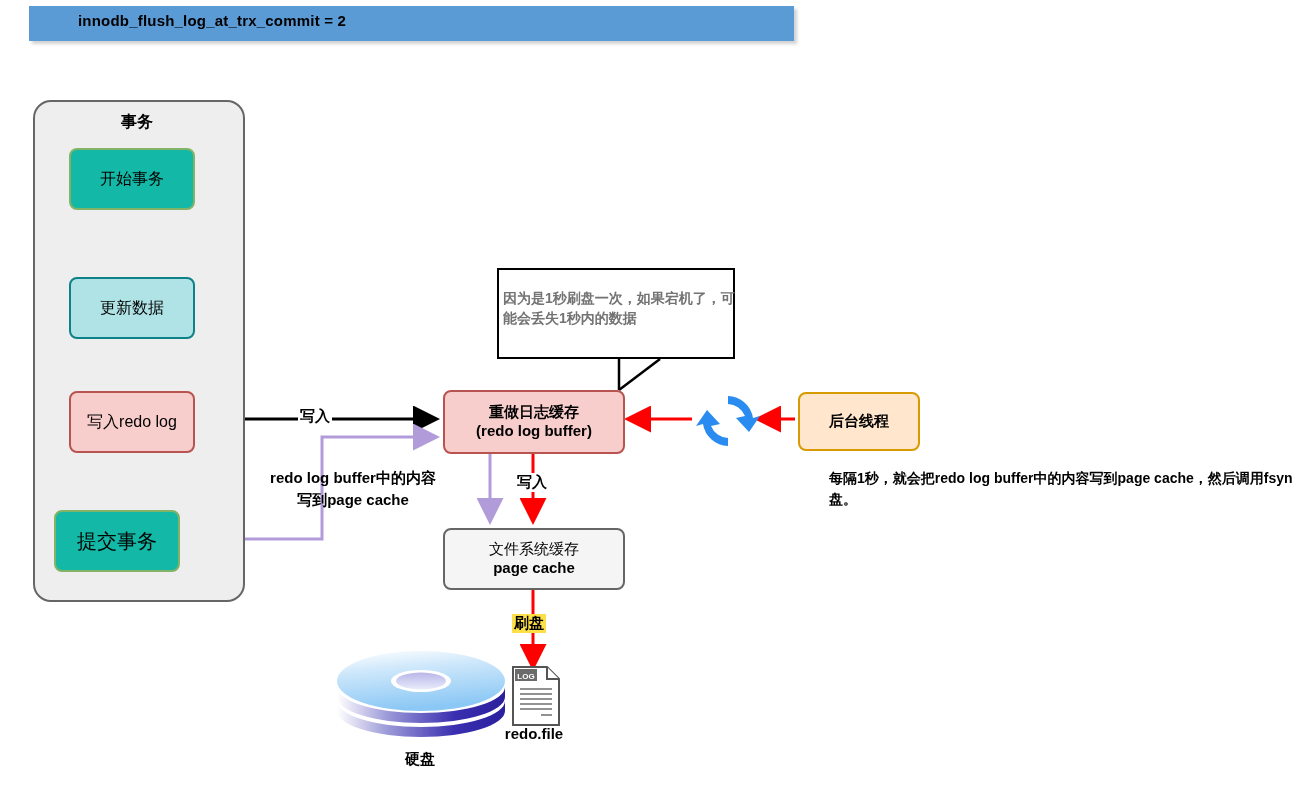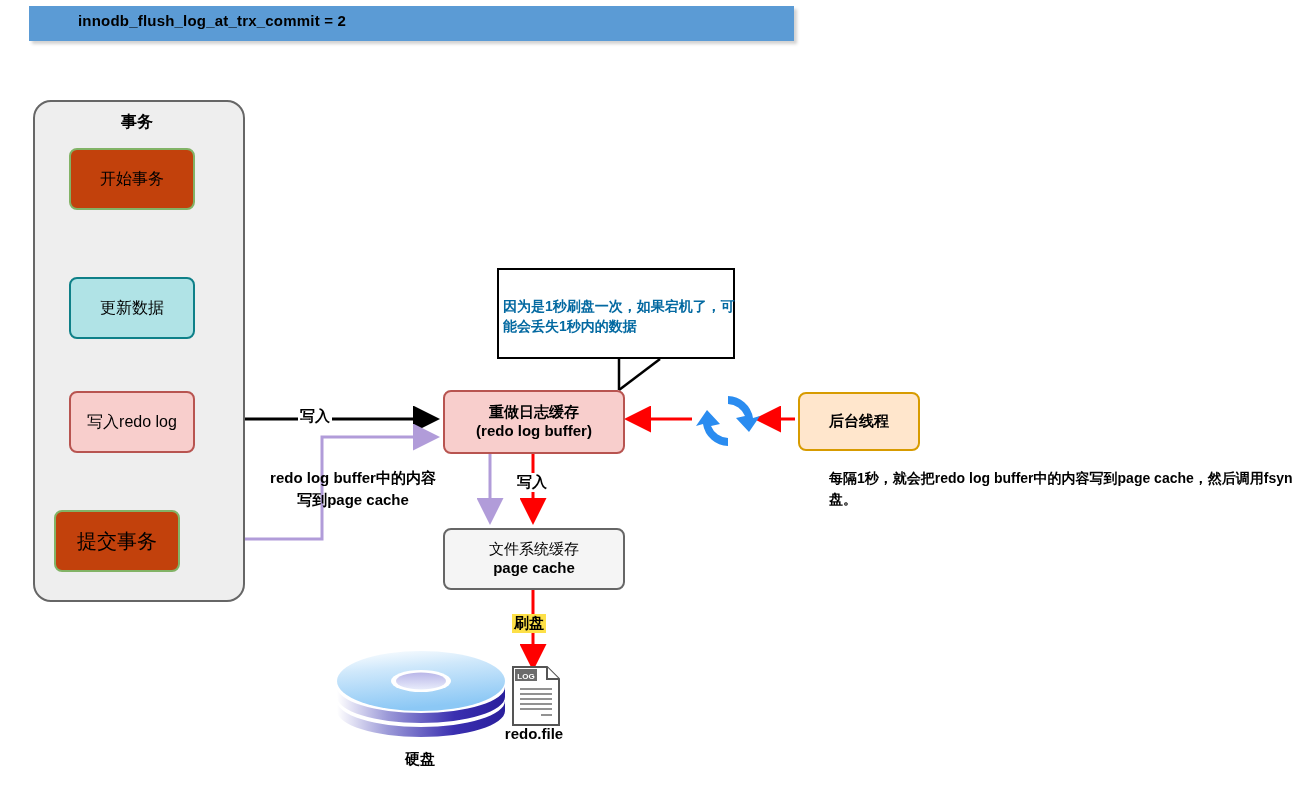--- a/index.html
+++ b/index.html
@@ -28,21 +28,21 @@
   }
   .txn-title{
     position:absolute;left:33px;top:112px;width:208px;text-align:center;
     font-size:16px;font-weight:bold;color:#000;
   }
 
   .node{
     position:absolute;border-radius:8px;display:flex;align-items:center;
     justify-content:center;text-align:center;line-height:1.25;color:#000;
   }
-  .n-green{background:#c2410c;border:2px solid #82b366;}
+  .n-green{background:#14b8a6;border:2px solid #82b366;}
   .n-cyan {background:#b0e3e6;border:2px solid #0e8088;}
   .n-red  {background:#f8cecc;border:2px solid #b85450;}
   .n-orange{background:#ffe6cc;border:2px solid #d79b00;}
   .n-gray {background:#f5f5f5;border:2px solid #666666;}
 
   #node-begin  {left:69px;  top:148px; width:122px;height:58px;font-size:16px;}
   #node-update {left:69px;  top:277px; width:122px;height:58px;font-size:16px;}
   #node-writelog{left:69px; top:391px; width:122px;height:58px;font-size:16px;}
   #node-commit {left:54px;  top:510px; width:122px;height:58px;font-size:20px;}
 
@@ -52,22 +52,22 @@
   #node-pagecache .line2{font-weight:bold;}
   #node-bgthread{left:798px; top:392px; width:118px;height:55px;
                 font-size:15px;font-weight:bold;}
 
   
   .callout{
     position:absolute;left:497px;top:268px;width:238px;height:91px;
     background:#ffffff;border:2px solid #000000;box-sizing:border-box;
   }
   .callout-text{
-    position:absolute;left:503px;top:296px;width:232px;
-    font-size:14px;font-weight:bold;color:#0369a1;line-height:1.45;
+    position:absolute;left:503px;top:288px;width:232px;
+    font-size:14px;font-weight:bold;color:#737373;line-height:1.45;
   }
 
   
   .lbl{position:absolute;color:#000;font-weight:bold;}
   #lbl-write-black{left:298px;top:407px;font-size:15px;background:#fff;padding:0 2px;}
   #lbl-write-red{left:515px;top:473px;font-size:15px;background:#fff;padding:0 2px;}
   #lbl-flush{left:512px;top:614px;font-size:15px;background:#fde047;padding:0 2px;}
   #lbl-purple{left:249px;top:467px;width:208px;text-align:center;
               font-size:15px;line-height:1.45;}
   #lbl-bg-desc{left:829px;top:468px;width:495px;font-size:14px;line-height:1.5;}

